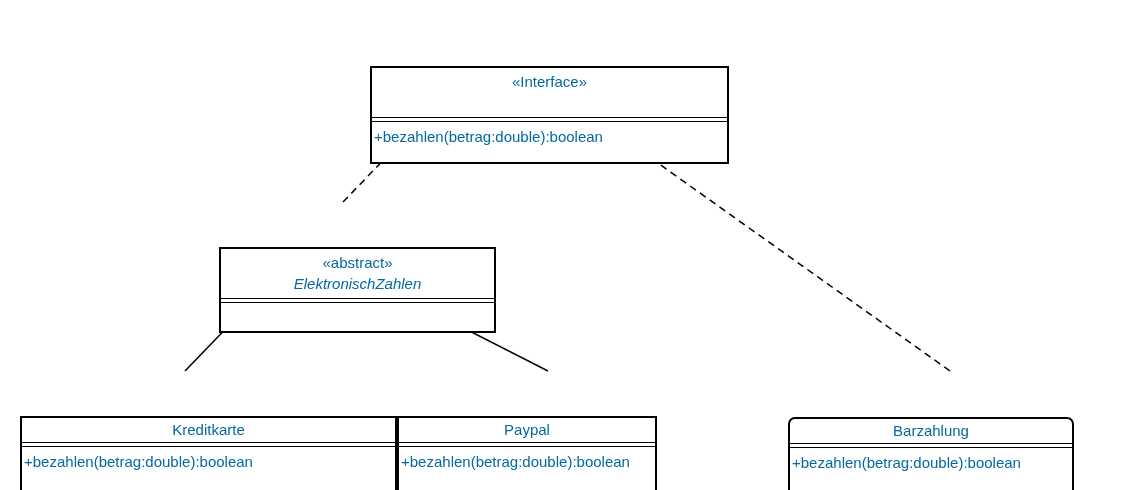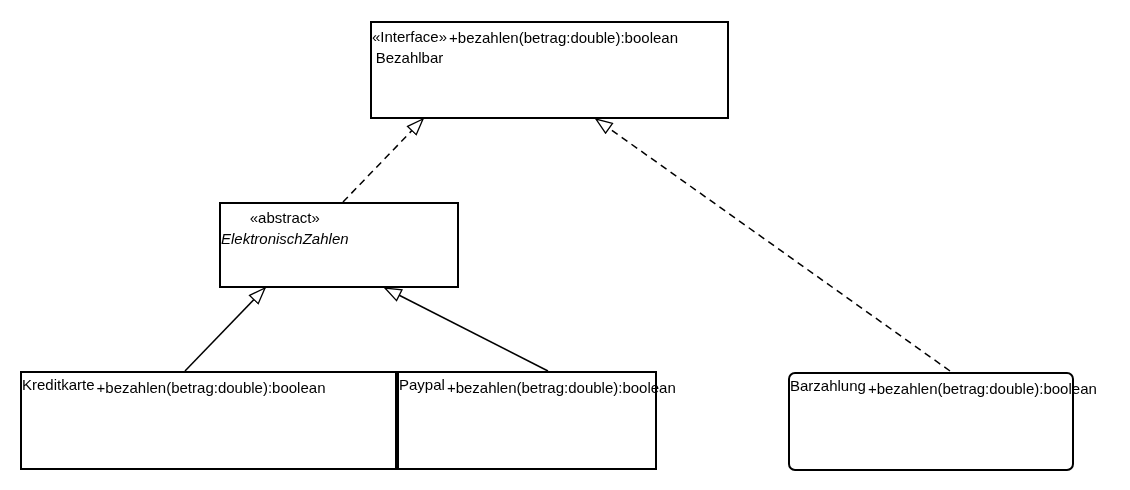--- a/index.html
+++ b/index.html
@@ -20,23 +20,24 @@
     left: 0;
     top: 0;
     pointer-events: none;
   }
   .class-box {
     position: absolute;
     box-sizing: border-box;
     background: #ffffff;
     border: 2px solid #000000;
     display: flex;
-    flex-direction: row;
-    color: #000000;
+    flex-direction: column;
+    color: #0369a1;
     font-size: 15px;
+    margin-top: 45px;
   }
   .title-compartment {
     text-align: center;
     line-height: 21px;
   }
   .title-two-line { padding-top: 3px; height: 46px; }
   .title-one-line { padding-top: 2px; height: 22px; line-height: 19px; }
   .sep {
     box-sizing: border-box;
     height: 5px;
@@ -44,21 +45,21 @@
     border-bottom: 1.5px solid #000000;
     flex: 0 0 auto;
   }
   .method-compartment {
     flex: 1 1 auto;
     text-align: left;
     padding: 4px 0 0 2px;
     line-height: 21px;
     white-space: nowrap;
   }
-  .italic { font-style: italic; text-align: right; }
+  .italic { font-style: italic; }
   .edge-line {
     stroke: #000000;
     stroke-width: 1.5;
     fill: none;
   }
   .edge-dashed { stroke-dasharray: 7 5; }
 </style>
 </head>
 <body>
 
@@ -72,29 +73,28 @@
     </defs>
     <line class="edge-line edge-dashed" x1="343" y1="202" x2="423" y2="119" marker-end="url(#hollowTriangle)"></line>
     <line class="edge-line edge-dashed" x1="950" y1="371" x2="596" y2="119" marker-end="url(#hollowTriangle)"></line>
     <line class="edge-line" x1="185" y1="371" x2="265" y2="288" marker-end="url(#hollowTriangle)"></line>
     <line class="edge-line" x1="548" y1="371" x2="385" y2="288" marker-end="url(#hollowTriangle)"></line>
   </svg>
 
   <div class="class-box" style="left:370px; top:21px; width:359px; height:98px;">
     <div class="title-compartment title-two-line">
       <div>«Interface»</div>
-      <div>Bezahlbar</div>
     </div>
     <div class="sep"></div>
     <div class="method-compartment">
       <div>+bezahlen(betrag:double):boolean</div>
     </div>
   </div>
 
-  <div class="class-box" style="left:219px; top:202px; width:240px; height:86px;">
+  <div class="class-box" style="left:219px; top:202px; width:277px; height:86px;">
     <div class="title-compartment title-two-line">
       <div>«abstract»</div>
       <div class="italic">ElektronischZahlen</div>
     </div>
     <div class="sep"></div>
   </div>
 
   <div class="class-box" style="left:20px; top:371px; width:377px; height:99px;">
     <div class="title-compartment title-one-line">
       <div>Kreditkarte</div>

